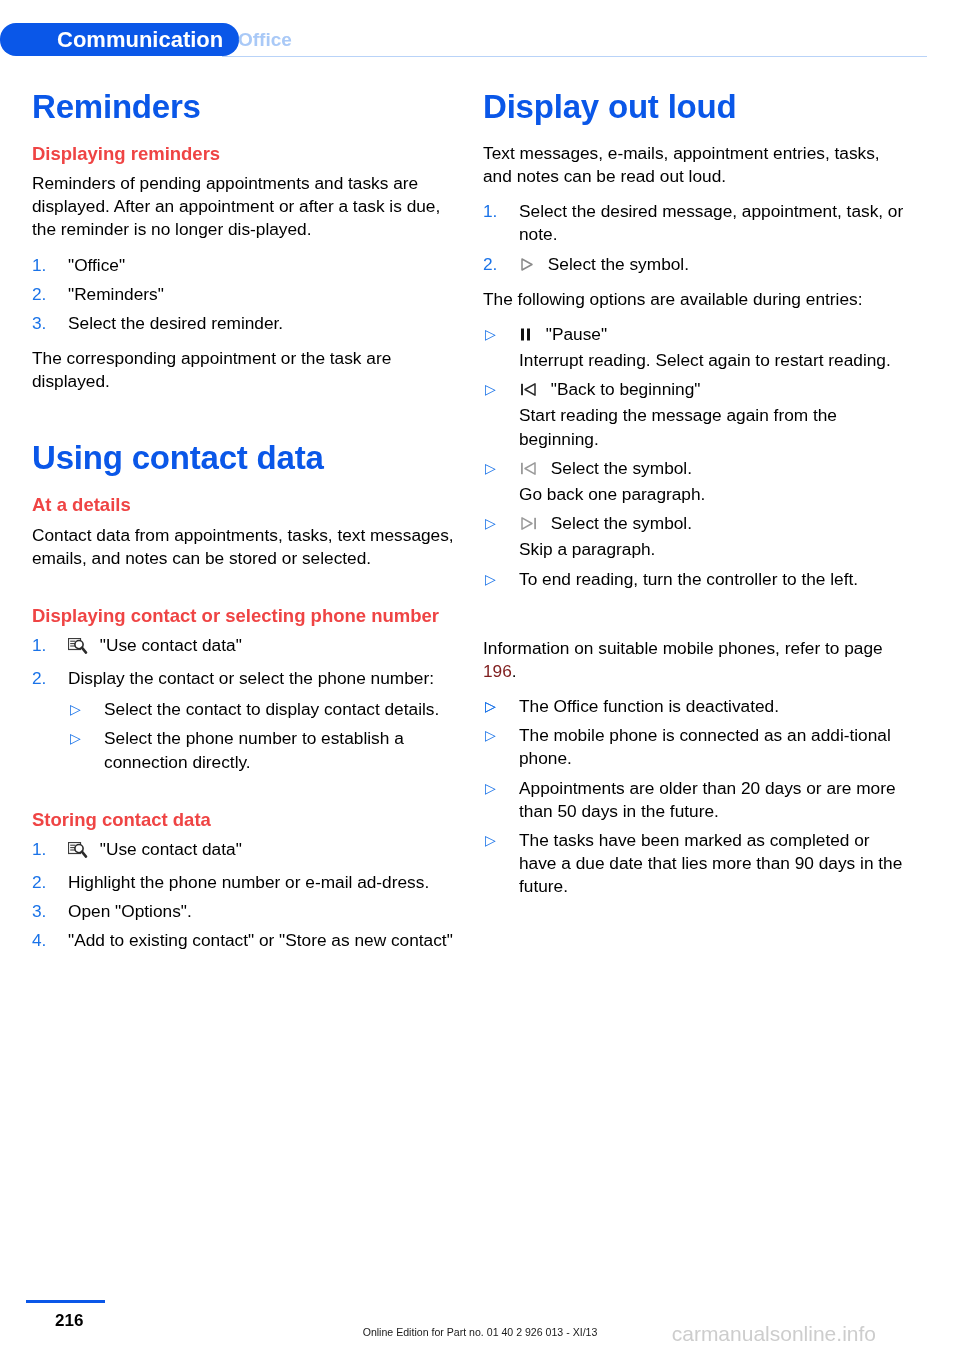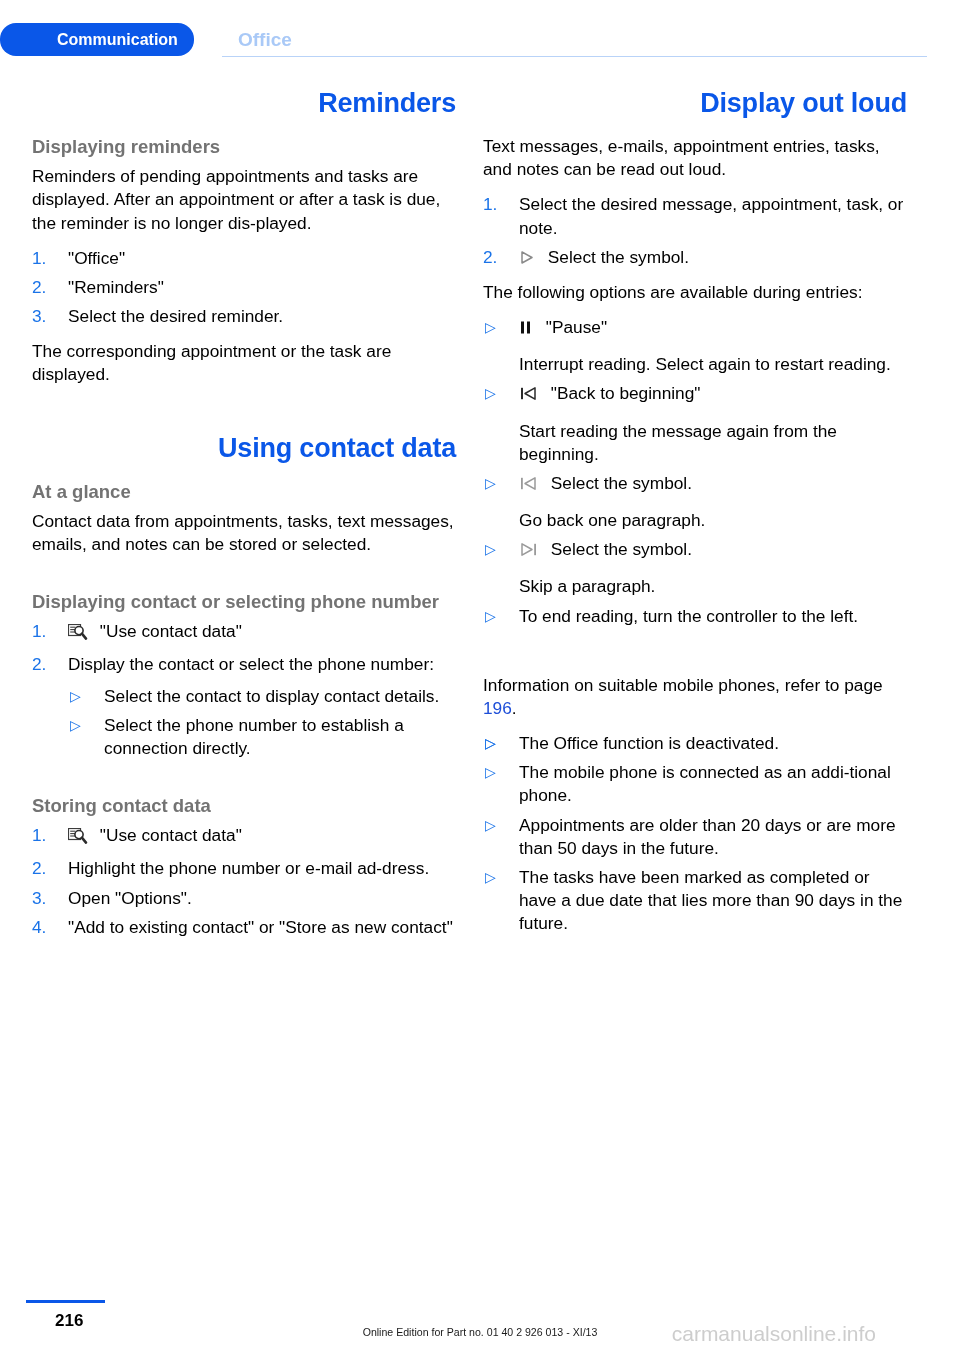--- a/index.html
+++ b/index.html
@@ -20,21 +20,21 @@
     top: 0; left: 0;
     width: 960px;
     height: 64px;
   }
   .tab-active {
     position: absolute;
     left: 0; top: 23px;
     height: 33px;
     background: #0a57e8;
     color: #ffffff;
-    font-size: 16px;
+    font-size: 22px;
     font-weight: bold;
     line-height: 33px;
     padding: 0 16px 0 57px;
     white-space: nowrap;
     border-radius: 16px;
   }
   .tab-inactive {
     position: absolute;
     left: 238px; top: 23px;
     height: 33px;
@@ -61,29 +61,28 @@
     position: absolute;
     top: 0;
     width: 424px;
   }
   .col-left  { left: 32px; }
   .col-right { left: 483px; }
 
   
   h1.sect {
     color: #0a57e8;
-    font-size: 27px;
+    font-size: 33px;
     font-weight: bold;
     margin: 0 0 16px 0;
     line-height: 1.15;
     letter-spacing: -0.2px;
-    text-align: right;
   }
   h2.sub {
-    color: #737373;
+    color: #ef4444;
     font-size: 18.5px;
     font-weight: bold;
     margin: 0 0 7px 0;
     line-height: 1.25;
   }
   p.body {
     font-size: 17.3px;
     line-height: 1.34;
     margin: 0 0 12px 0;
   }
@@ -125,34 +124,34 @@
   }
   ul.tri > li > .b {
     position: absolute;
     left: 2px; top: 1px;
     color: #1a73e8;
     font-size: 14px;
     line-height: 1.5;
   }
   ul.tri > li > .cont {
     display: block;
-    margin-top: 14px;
+    margin-top: 3px;
   }
 
   
   .sym {
     display: inline-block;
     vertical-align: -2px;
     margin-right: 8px;
   }
   .sym svg { display: block; }
 
   .contact-icon { display:inline-block; vertical-align:-4px; margin-right:7px; }
 
-  .pageref { color: #1d4ed8; }
+  .pageref { color: #7f1d1d; }
 
   
   .footer { position: absolute; left: 0; top: 1286px; width: 884px; height: 76px; }
   .footer-rule {
     position: absolute; left: 26px; top: 14px;
     width: 79px; height: 3px; background: #0a57e8;
   }
   .pagenum {
     position: absolute; left: 55px; top: 25px;
     font-size: 17px; font-weight: bold; color: #000;
@@ -204,21 +203,21 @@
         <span>Select the desired reminder.</span>
       </li>
     </ol>
 
     <p class="body">The corresponding appointment or the task are displayed.</p>
 
     <div class="gap-lg"></div>
 
     <h1 class="sect">Using contact data</h1>
 
-    <h2 class="sub">At a glance</h2>
+    <h2 class="sub">At a details</h2>
     <p class="body">Contact data from appointments, tasks, text messages, emails, and notes can be stored or selected.</p>
 
     <div class="gap-md"></div>
 
     <h2 class="sub">Displaying contact or selecting phone number</h2>
 
     <ol class="num">
       <li>
         <span class="n">1.</span>
         <span class="contact-icon">

